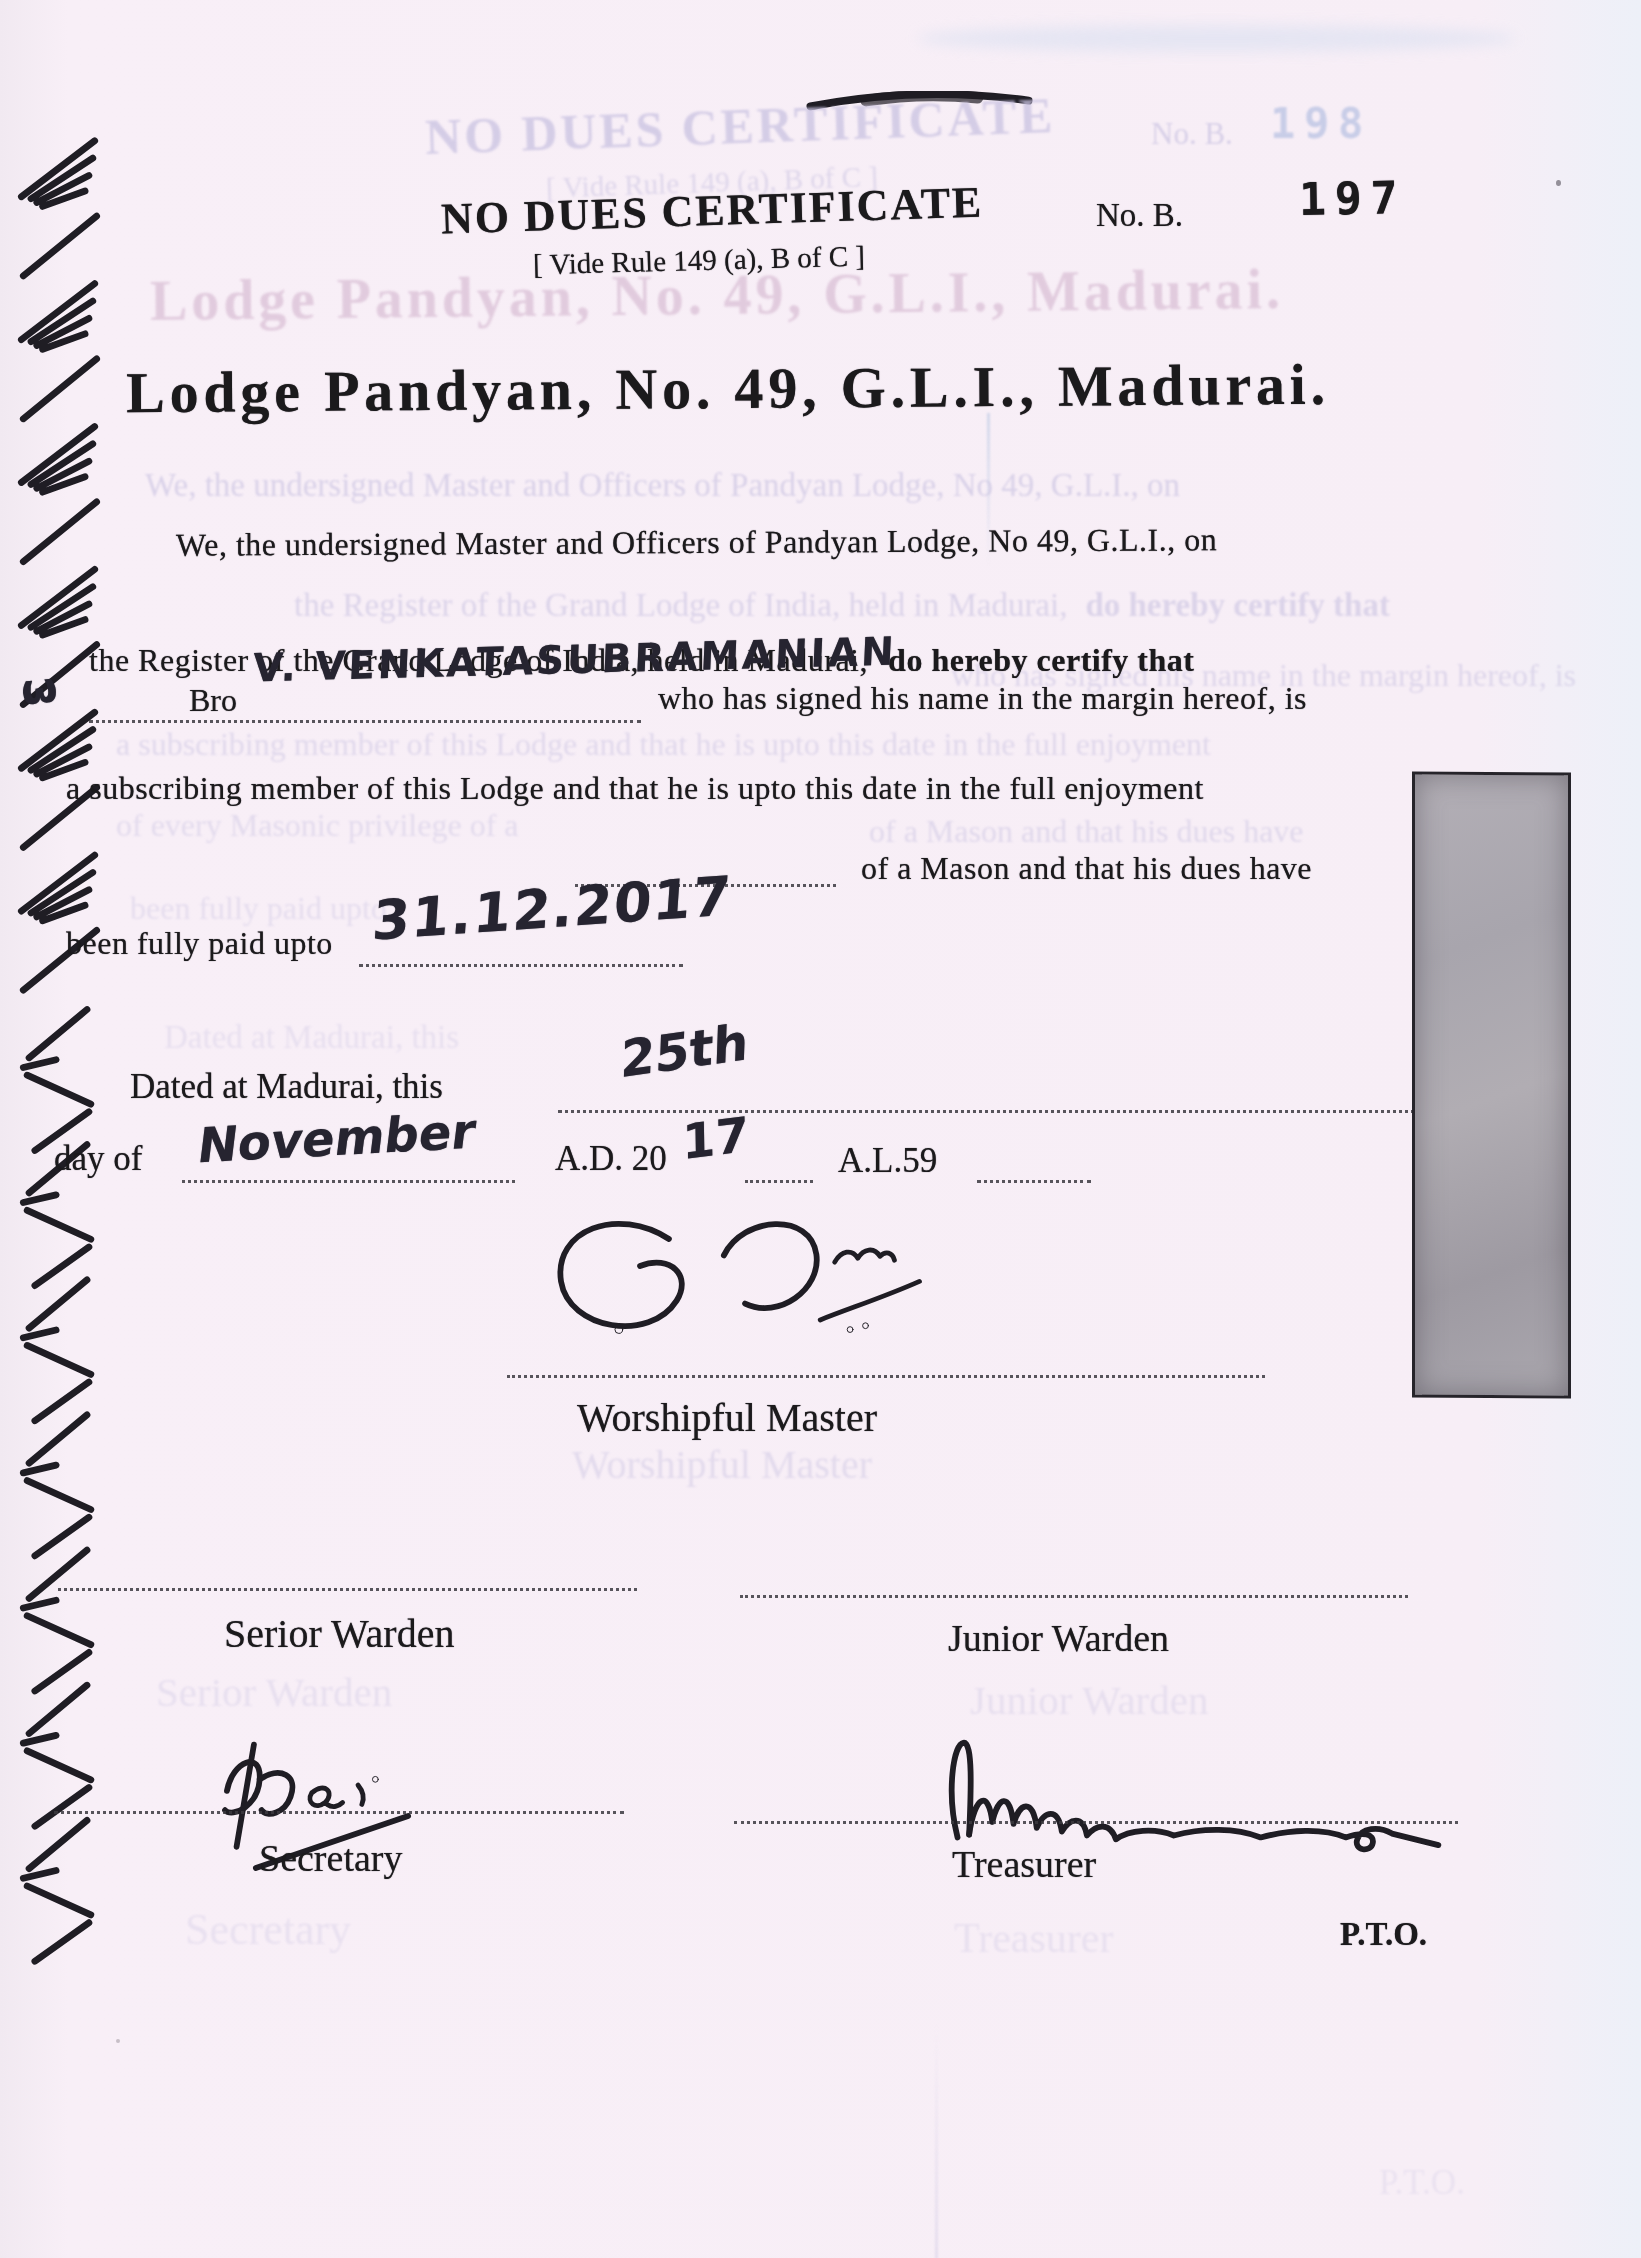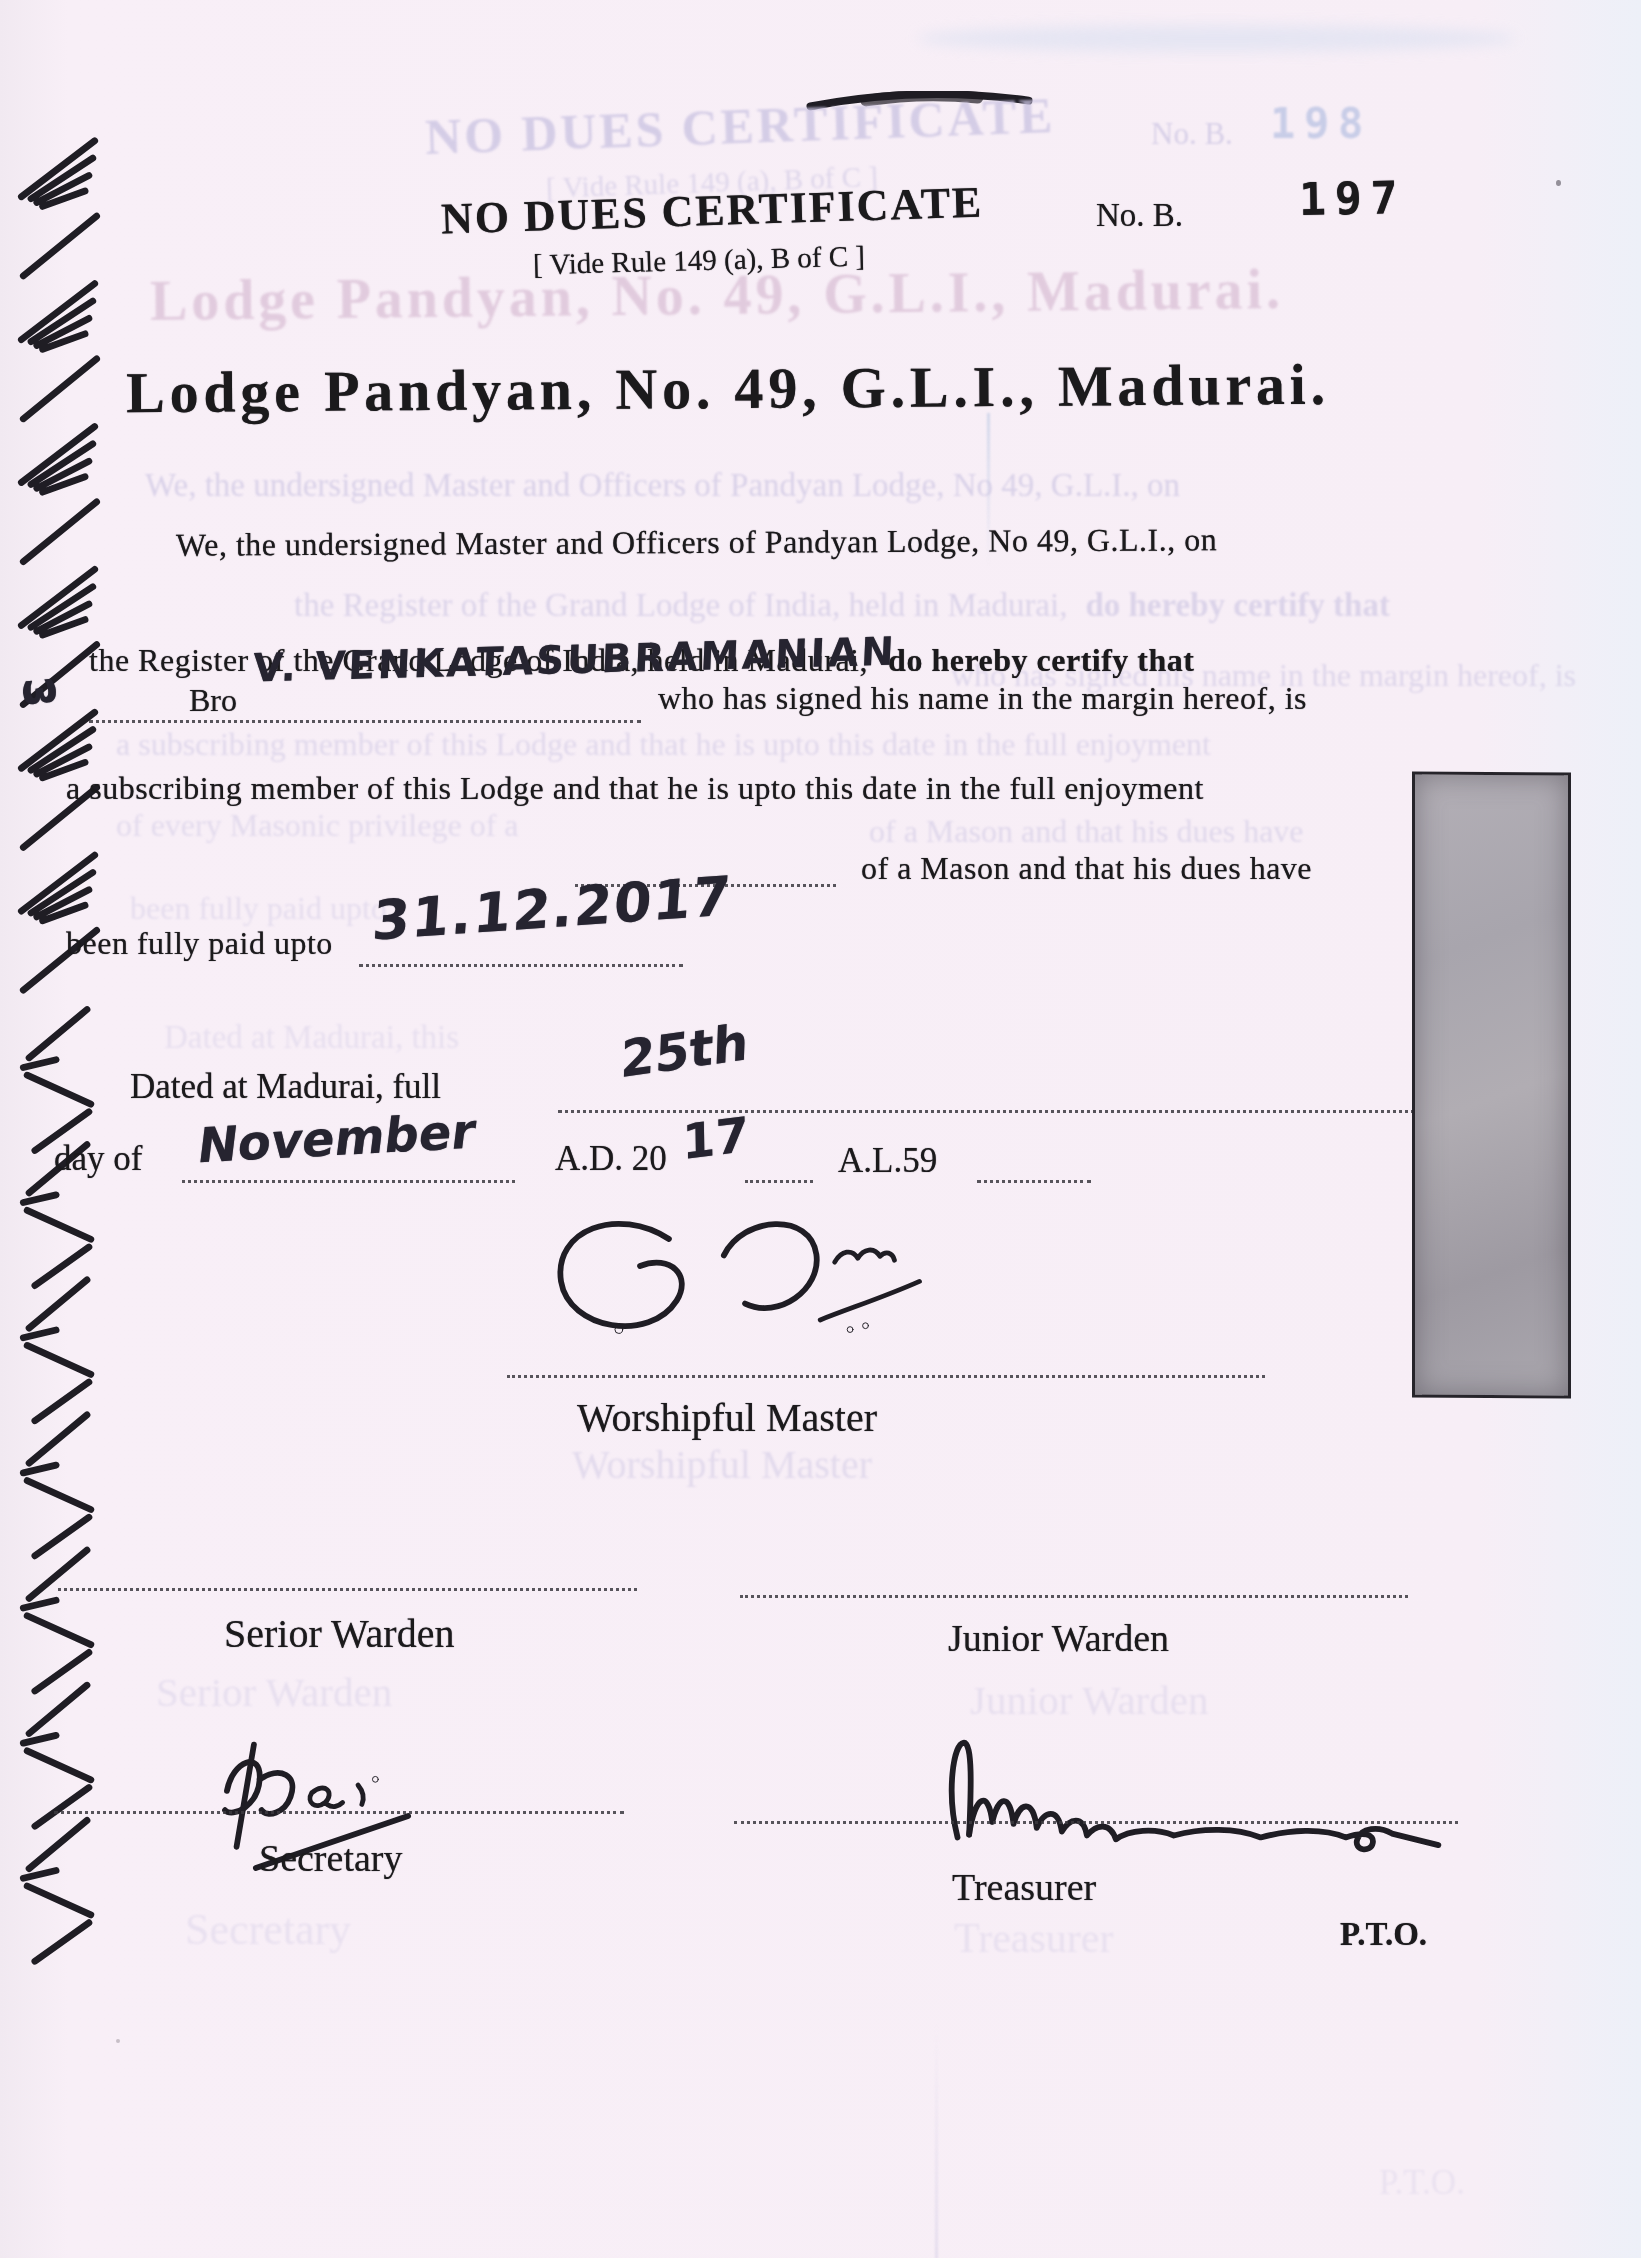--- a/index.html
+++ b/index.html
@@ -92,21 +92,21 @@
 
   <div class="abs printed" style="left:658px;top:680px;font-size:32px;letter-spacing:0.5px;">who has signed his name in the margin hereof, is</div>
 
   <div class="abs dl" style="left:575px;top:884px;width:261px;"></div>
   <div class="abs printed" style="left:861px;top:850px;font-size:32px;letter-spacing:0.5px;">of a Mason and that his dues have</div>
 
   <div class="abs printed" style="left:66px;top:925px;font-size:32px;letter-spacing:0.5px;">been fully paid upto</div>
   <div class="abs dl" style="left:359px;top:964px;width:324px;"></div>
   <div class="abs hand" style="left:372px;top:877px;font-size:54px;letter-spacing:1.9px;transform:rotate(-4deg) skewX(-8deg);">31.12.2017</div>
 
-  <div class="abs printed" style="left:130px;top:1067px;font-size:35px;">Dated at Madurai, full</div>
+  <div class="abs printed" style="left:130px;top:1067px;font-size:35px;">Dated at Madurai, this</div>
   <div class="abs dl" style="left:558px;top:1110px;width:888px;"></div>
   <div class="abs hand" style="left:620px;top:1022px;font-size:50px;transform:rotate(-8deg) skewX(-10deg);">25th</div>
 
   <div class="abs printed" style="left:54px;top:1139px;font-size:35px;">day of</div>
   <div class="abs dl" style="left:182px;top:1180px;width:333px;"></div>
   <div class="abs hand" style="left:198px;top:1110px;font-size:48px;transform:rotate(-3deg) skewX(-10deg);">November</div>
   <div class="abs printed" style="left:555px;top:1139px;font-size:35px;">A.D. 20</div>
   <div class="abs hand" style="left:682px;top:1110px;font-size:48px;transform:rotate(-7deg) skewX(-6deg);">17</div>
   <div class="abs dl" style="left:745px;top:1180px;width:68px;"></div>
   <div class="abs printed" style="left:838px;top:1141px;font-size:35px;">A.L.59</div>
@@ -142,21 +142,21 @@
     <path d="M60,140 L218,86" stroke-width="6"></path>
   </svg>
   <div class="abs dl" style="left:54px;top:1811px;width:570px;"></div>
   <div class="abs printed" style="left:259px;top:1836px;font-size:38px;">Secretary</div>
 
   <svg class="abs sig" style="left:917px;top:1733px;" width="560" height="121" viewBox="0 0 580 125">
     <path d="M42,108 C30,60 38,12 48,10 C58,8 56,60 54,105" stroke-width="6"></path>
     <path d="M54,105 C60,64 74,58 78,92 C84,66 96,60 100,94 C106,72 120,66 124,98 C132,80 146,76 150,102 C158,88 172,84 176,106 C186,94 200,92 206,110 C220,100 246,98 266,106 C296,98 330,98 356,108 C386,100 420,98 444,108 C462,102 474,104 472,114 C470,124 452,122 456,110 C460,98 478,96 492,104 L540,116" stroke-width="6"></path>
   </svg>
   <div class="abs dl" style="left:734px;top:1821px;width:724px;"></div>
-  <div class="abs printed" style="left:952px;top:1842px;font-size:38px;margin-top:23px;">Treasurer</div>
+  <div class="abs printed" style="left:952px;top:1842px;font-size:38px;">Treasurer</div>
 
   <div class="abs ghost" style="left:185px;top:1904px;font-size:44px;opacity:.32;">Secretary</div>
   <div class="abs ghost" style="left:954px;top:1914px;font-size:42px;opacity:.32;">Treasurer</div>
 
   <div class="abs printed bold" style="left:1340px;top:1916px;font-size:33px;">P.T.O.</div>
   <div class="abs ghost" style="left:1379px;top:2163px;font-size:35px;opacity:.28;">P.T.O.</div>
 
   <div class="abs" style="left:1412px;top:772px;width:153px;height:620px;
               border:3.9px solid #26242a;transform:skewY(.4deg);
               background:linear-gradient(160deg,#b3afb6 0%,#a8a5ad 28%,#b1adb3 52%,#9e9aa2 78%,#aaa7ae 100%);

